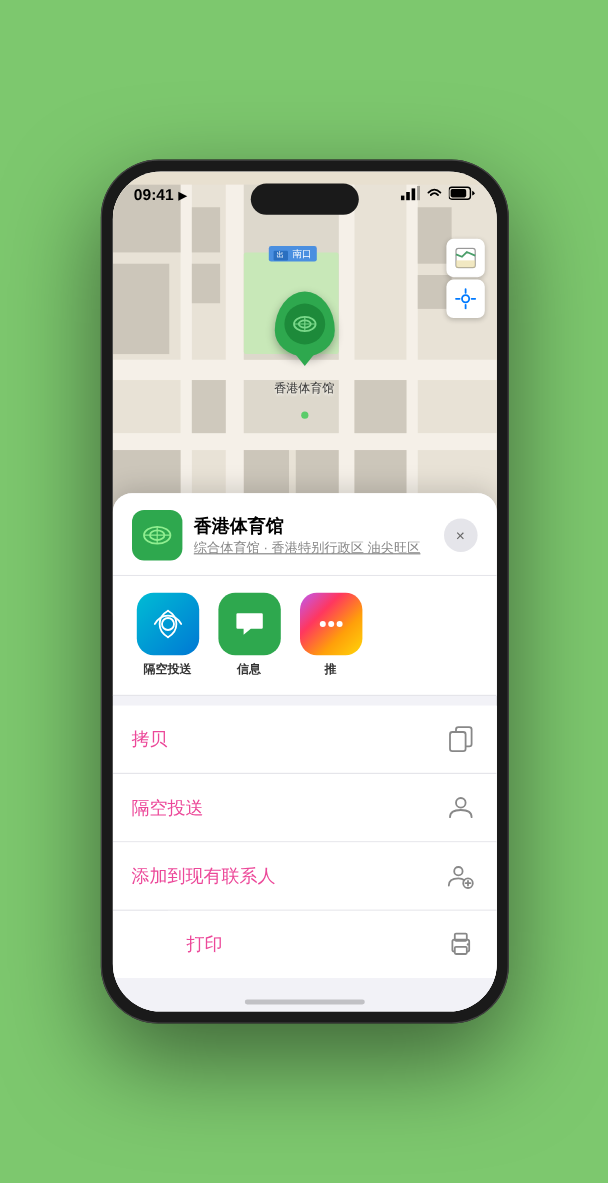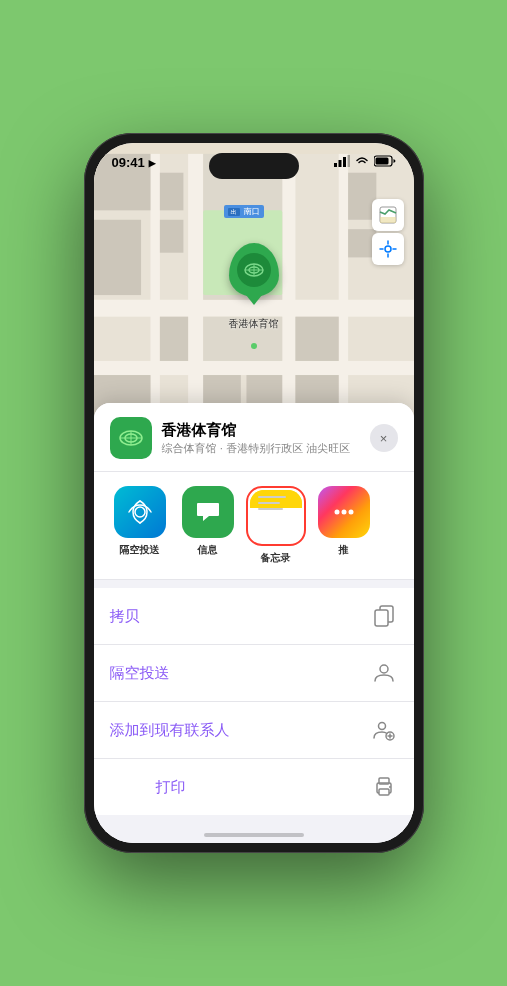--- a/index.html
+++ b/index.html
@@ -215,20 +215,21 @@
     }
     .venue-name {
       font-size: 15px;
       font-weight: 600;
       color: #000;
     }
     .venue-subtitle {
       font-size: 11px;
       color: #888;
       margin-top: 1px;
+      text-decoration: underline;
     }
     .close-btn {
       width: 28px;
       height: 28px;
       background: #e5e5ea;
       border-radius: 50%;
       display: flex;
       align-items: center;
       justify-content: center;
       cursor: pointer;
@@ -293,21 +294,21 @@
       border-bottom: 1px solid #e5e5ea;
       cursor: pointer;
       background: white;
     }
     .action-item:last-child {
       border-bottom: none;
       margin-left: 46px;
     }
     .action-label {
       font-size: 15px;
-      color: #8b5cf6;
+      color: #ec4899;
     }
     .action-icon {
       width: 28px;
       height: 28px;
       display: flex;
       align-items: center;
       justify-content: center;
       color: #666;
     }
     
@@ -469,32 +470,20 @@
         <div class="share-item">
           <div class="share-icon-wrap message">
             <svg width="30" height="30" viewBox="0 0 30 30" fill="none">
               <path d="M5 6 H25 Q26 6 26 7 V18 Q26 19 25 19 H16 L10 24 V19 H5 Q4 19 4 18 V7 Q4 6 5 6Z" fill="white"></path>
             </svg>
           </div>
           <div class="share-label">信息</div>
         </div>
 
 
-        <div class="share-item" style="position:relative;">
-          <div style="border: 2.5px solid #ff3b30; border-radius: 16px; padding: 2px;">
-            <div class="share-icon-wrap notes" style="border: none;">
-              <div style="width:100%; height:100%; background: linear-gradient(180deg, #ffd60a 0%, #ffd60a 35%, white 35%); border-radius: 12px; display:flex; flex-direction:column; align-items:flex-start; padding: 6px 8px 6px 8px;">
-                <div style="height:2px; background:#ccc; width:28px; border-radius:1px; margin-bottom:4px;"></div>
-                <div style="height:2px; background:#ccc; width:22px; border-radius:1px; margin-bottom:4px;"></div>
-                <div style="height:2px; background:#ccc; width:25px; border-radius:1px;"></div>
-              </div>
-            </div>
-          </div>
-          <div class="share-label">备忘录</div>
-        </div>
 
         <div class="share-item">
           <div class="share-icon-wrap more" style="background: linear-gradient(135deg, #bf5af2, #ff375f, #ff9f0a, #ffd60a);">
             <svg width="30" height="30" viewBox="0 0 30 30" fill="none">
               <circle cx="8" cy="15" r="2.5" fill="white"></circle>
               <circle cx="15" cy="15" r="2.5" fill="white"></circle>
               <circle cx="22" cy="15" r="2.5" fill="white"></circle>
             </svg>
           </div>
           <div class="share-label">推</div>

